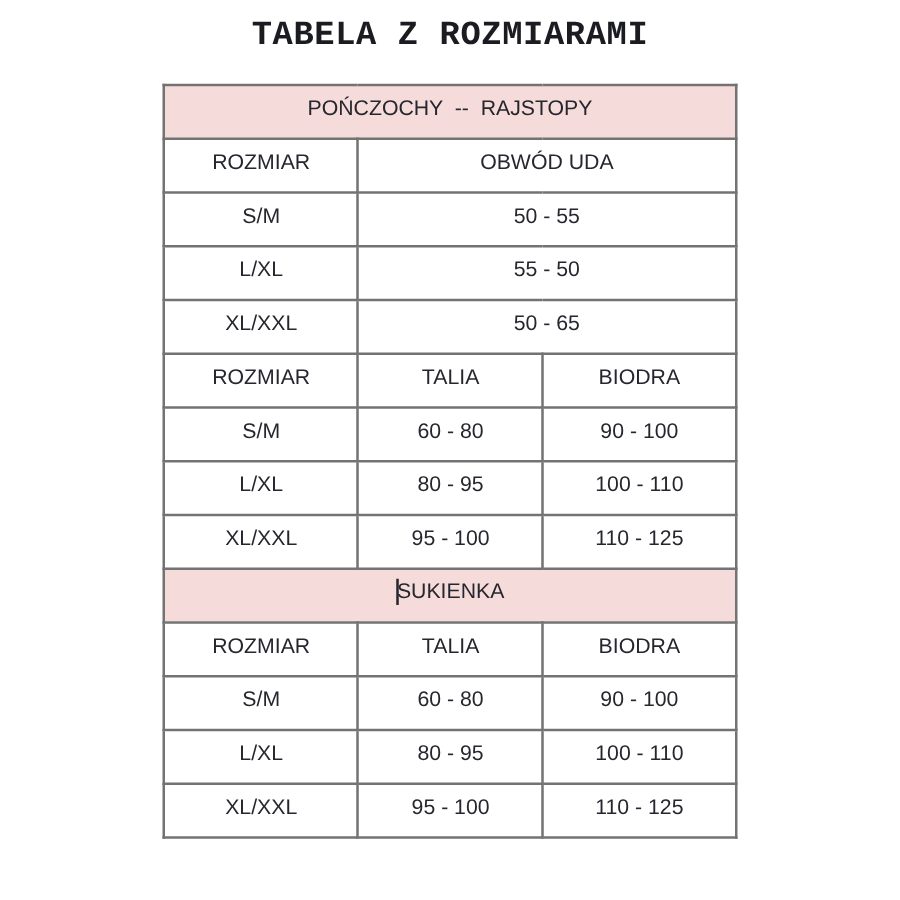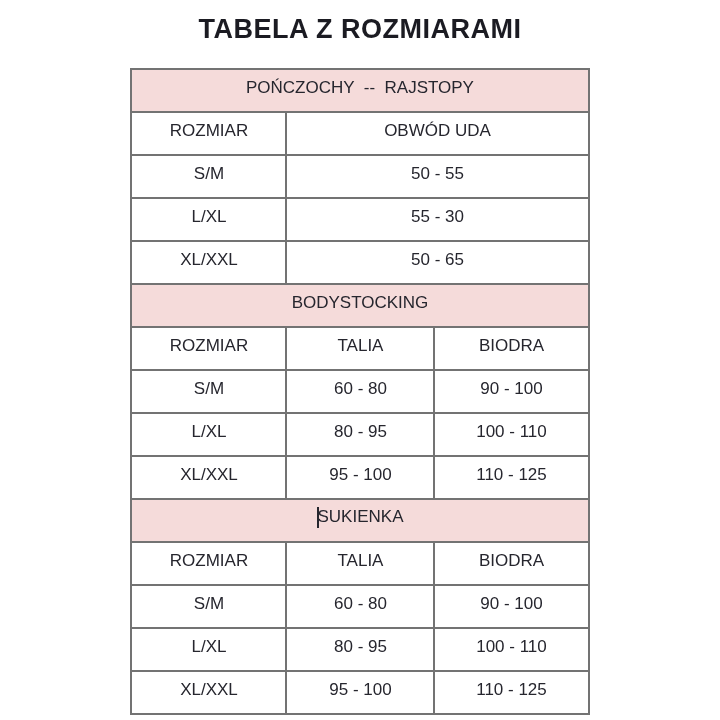--- a/index.html
+++ b/index.html
@@ -11,20 +11,21 @@
     font-family: "Liberation Sans", "DejaVu Sans", sans-serif;
     overflow: hidden;
   }
   .page-title {
     margin: 14px 0 0 0;
     text-align: center;
     font-size: 27px;
     font-weight: bold;
     letter-spacing: 0.5px;
     color: #1b1b22;
+    font-family: Liberation Mono, monospace;
   }
   table.size-table {
     border-collapse: collapse;
     table-layout: fixed;
     width: 457px;
     margin: 23px auto 0 auto;
   }
   table.size-table col.c1 { width: 155px; }
   table.size-table col.c2 { width: 148px; }
   table.size-table col.c3 { width: 154px; }
@@ -74,30 +75,27 @@
   <tr>
     <td>ROZMIAR</td>
     <td colspan="2">OBWÓD UDA</td>
   </tr>
   <tr>
     <td>S/M</td>
     <td colspan="2">50 - 55</td>
   </tr>
   <tr>
     <td>L/XL</td>
-    <td colspan="2">55 - 30</td>
+    <td colspan="2">55 - 50</td>
   </tr>
   <tr>
     <td>XL/XXL</td>
     <td colspan="2">50 - 65</td>
   </tr>
 
-  <tr>
-    <td colspan="3" class="section-header">BODYSTOCKING</td>
-  </tr>
   <tr>
     <td>ROZMIAR</td>
     <td>TALIA</td>
     <td>BIODRA</td>
   </tr>
   <tr>
     <td>S/M</td>
     <td>60 - 80</td>
     <td>90 - 100</td>
   </tr>

